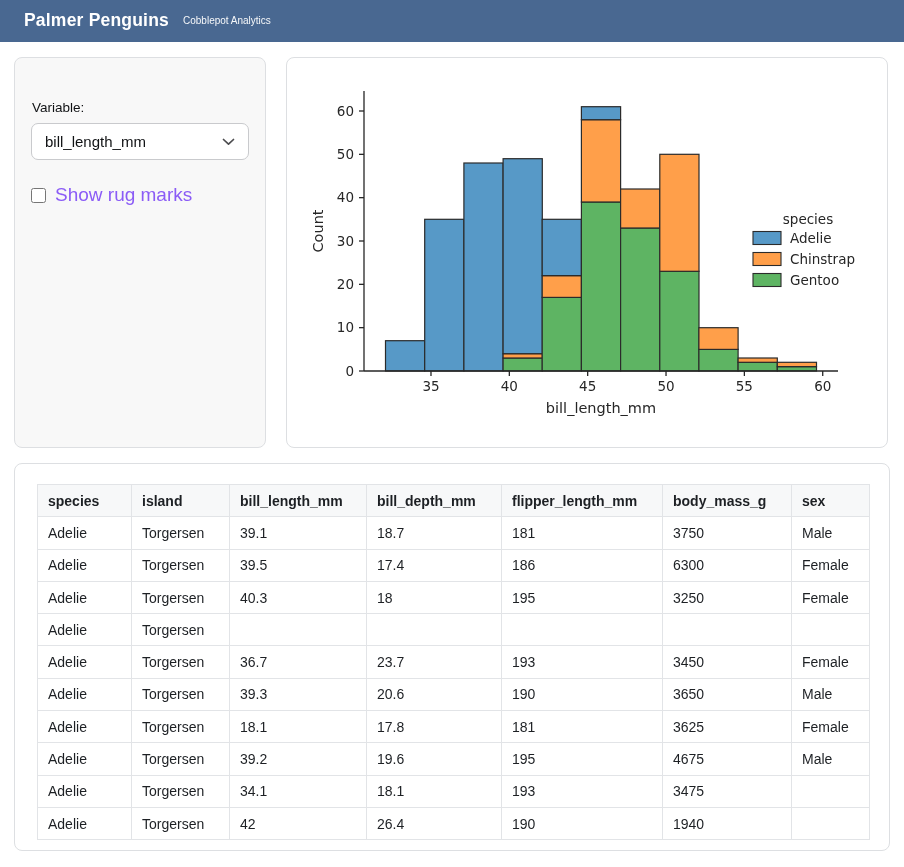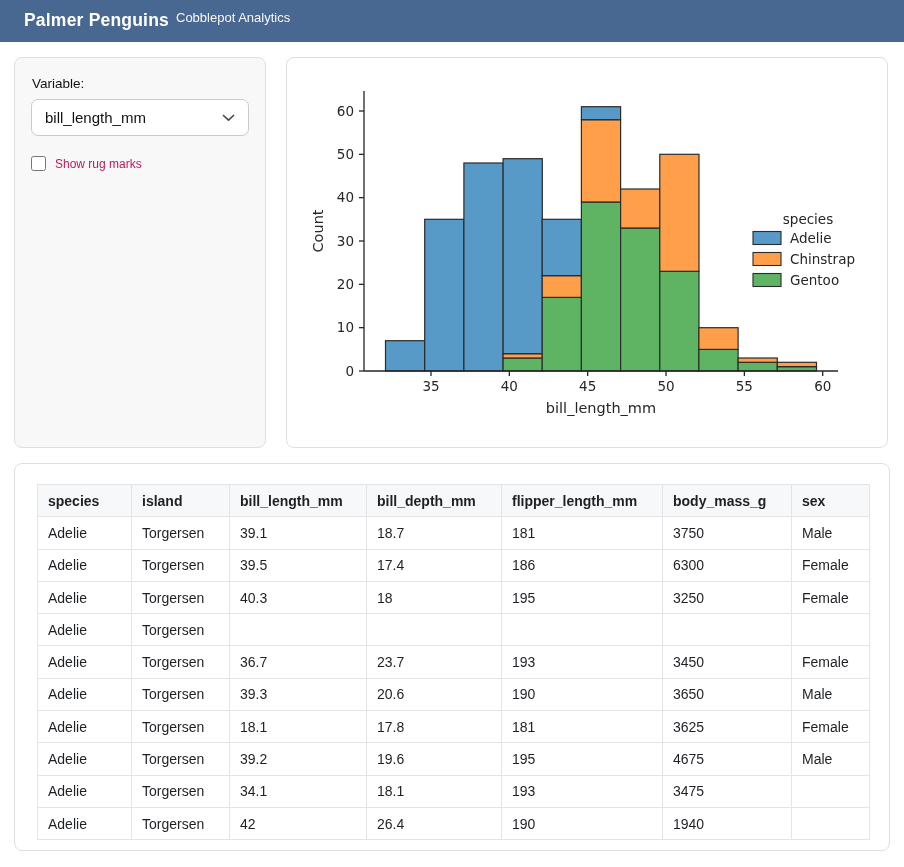--- a/index.html
+++ b/index.html
@@ -8,43 +8,43 @@
     position: relative;
     background: #ffffff;
     font-family: "Liberation Sans", sans-serif;
     overflow: hidden;
   }
   .app-header {
     position: absolute; left:0; top:0; width:904px; height:42px;
     background: var(--header_bg, #496891);
     display:flex; align-items:baseline; padding:0 24px; color:#fff;
   }
-  .app-header-inner { display:flex; align-items:flex-start; gap:7px; margin-top:10px; }
+  .app-header-inner { display:flex; align-items:center; gap:14px; margin-top:10px; }
   .app-title { font-size:17.5px; font-weight:600; letter-spacing:.2px; }
-  .app-subtitle { font-size:13px; font-weight:500; opacity:.95; }
+  .app-subtitle { font-size:10px; font-weight:500; opacity:.95; }
 
   .card {
     position:absolute; background:#fff;
     border:1px solid #dddfe2; border-radius:8px;
   }
   .sidebar-card { left:14px; top:57px; width:252px; height:391px; background:#f8f8f8; padding:18px 16px; }
   .chart-card   { left:286px; top:57px; width:602px; height:391px; }
   .table-card   { left:14px; top:463px; width:876px; height:388px; }
 
   .ctl-label { font-size:13.5px; color:#101214; margin:0 0 8px 1px; }
-  .sel-group { margin-bottom:20px; }
+  .sel-group { margin-bottom:20px;margin-top:24px; }
   .select {
     height:37px; background:#fff; border:1px solid #c9cacd; border-radius:7px;
     display:flex; align-items:center; justify-content:space-between;
     padding:0 13px; font-size:15px; color:#101214; cursor:pointer;
   }
   .chev { display:flex; align-items:center; }
   .rug-row { display:flex; align-items:center; gap:9px; margin-top:8px; }
   .rug-row input { width:15px; height:15px; margin:0; accent-color:#4a6d94; }
-  .rug-label { font-size:12px; color:#be185d;text-align:right; }
+  .rug-label { font-size:19px; color:#8b5cf6;text-align:right; }
 
   #chart-svg { position:absolute; left:0; top:0; }
 
   table {
     position:absolute; left:22px; top:20px;
     border-collapse:collapse; table-layout:fixed;
     font-size:14px; color:#1d2024;
   }
   th, td {
     border:1px solid #e2e4e7; height:32.3px; padding:0 10px;

